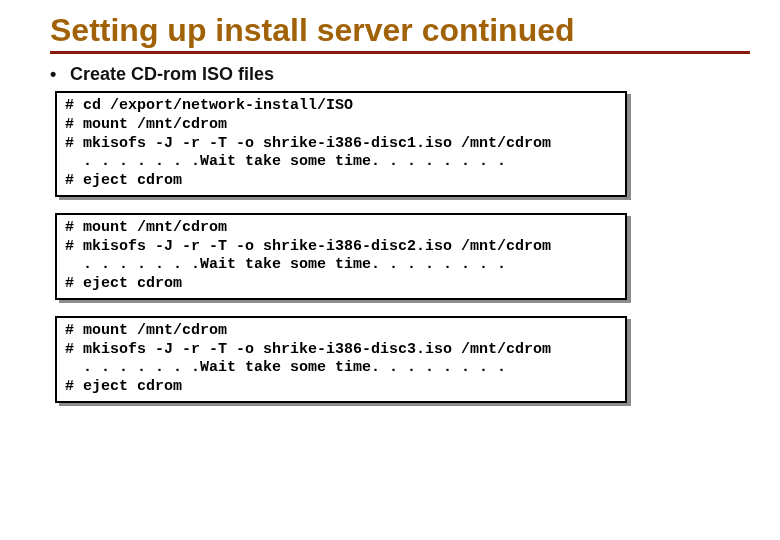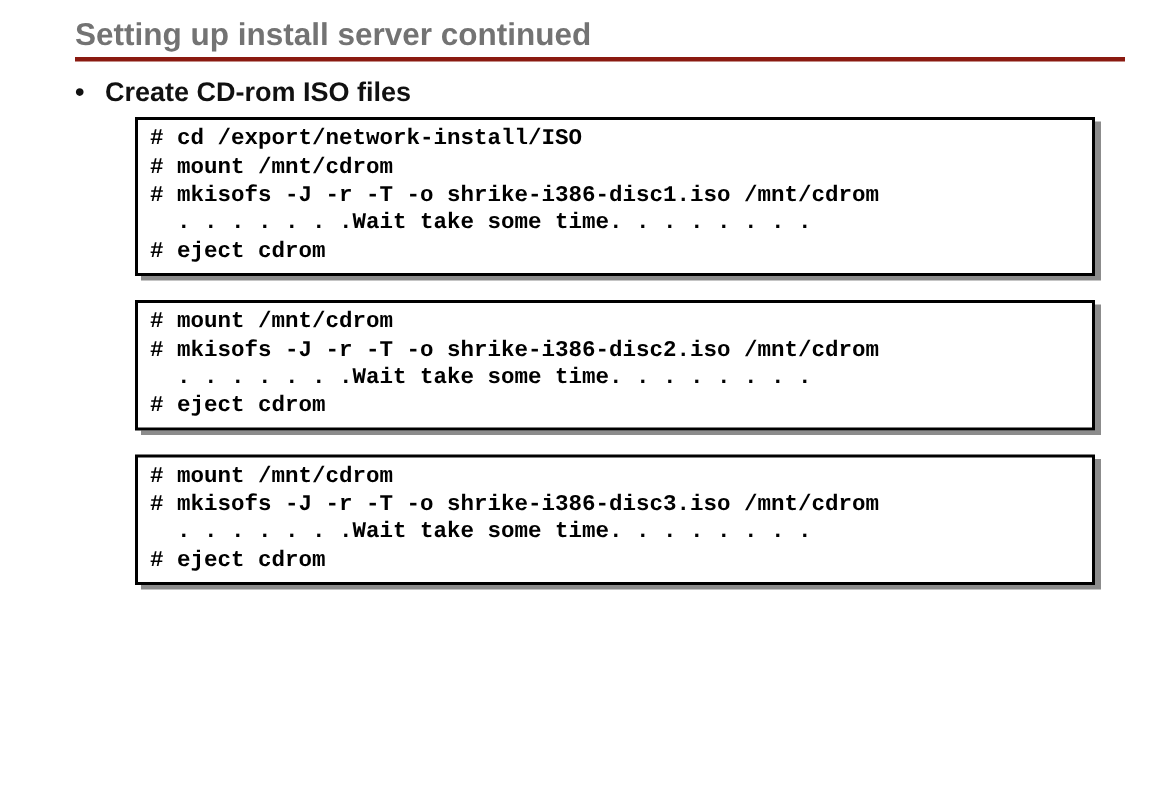--- a/index.html
+++ b/index.html
@@ -9,43 +9,43 @@
     height: 540px;
     background: #ffffff;
     font-family: Arial, Helvetica, sans-serif;
     color: #000;
   }
   .slide {
     padding: 12px 30px 0 50px;
     box-sizing: border-box;
   }
   .title {
-    font-size: 21px;
+    font-size: 32px;
     font-weight: bold;
-    color: #737373;
+    color: #a16207;
     margin: 0 0 2px 0;
   }
   .rule {
     border: none;
     border-top: 3px solid #8a1a10;
     margin: 0 0 10px 0;
   }
   .bullet {
     font-size: 18px;
     font-weight: bold;
     color: #111;
     margin: 4px 0 6px 0;
   }
   .bullet .dot {
     display: inline-block;
     width: 20px;
   }
   .codeblock-wrap {
-    margin: 0 0 16px 40px;
-    width: 640px;
+    margin: 0 0 16px 5px;
+    width: 572px;
     position: relative;
   }
   .shadow {
     background: #8c8c8c;
     position: absolute;
     top: 3px; left: 4px; right: -4px; bottom: -3px;
     z-index: 0;
   }
   .codeblock {
     position: relative;

